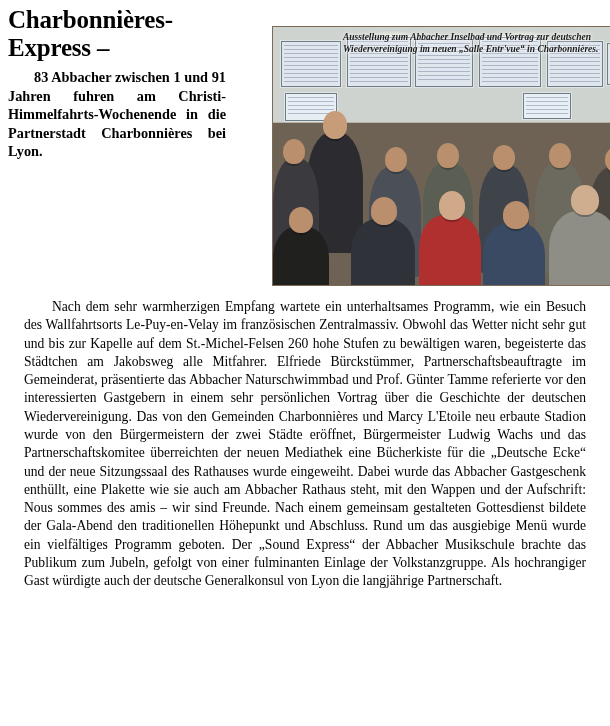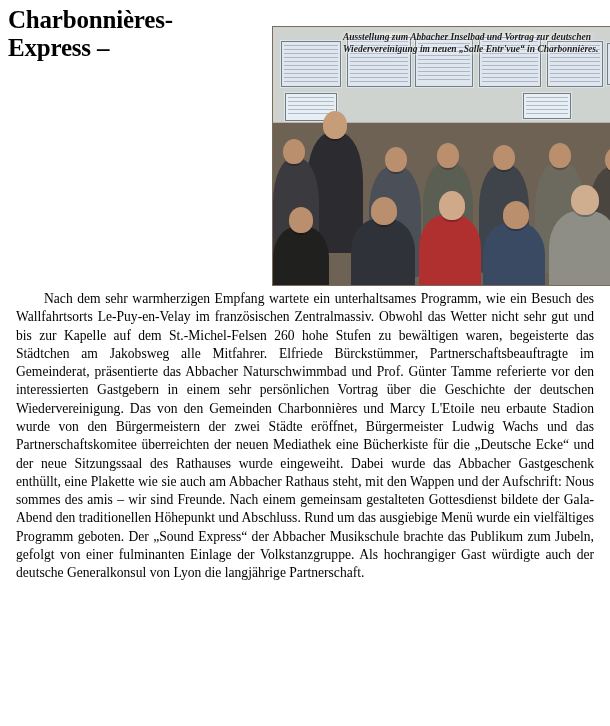--- a/index.html
+++ b/index.html
@@ -121,34 +121,35 @@
     position: absolute;
     left: 8px;
     right: 8px;
     top: 282px;
     font-size: 13.6px;
     line-height: 1.345;
     text-align: justify;
     text-align-last: left;
   }
   .body-text p {
-    margin: 8px;
+    margin: 16px;
     text-indent: 28px;
   }
 </style>
 </head>
 <body>
 
 <div class="page">
 
   <h1 class="headline">
     <span class="l l1">Charbonnières-</span>
     <span class="l l2">Express –</span>
   </h1>
 
+  <p class="intro"><span class="lead-indent"></span><span>83 Abbacher zwischen 1 und 91 Jahren fuhren am Christi-Himmelfahrts-Wochenende in die Partnerstadt Charbonnières bei Lyon.</span></p>
 
   <figure class="photo-wrap">
     <div class="photo">
 
       <div class="poster" style="left:8px;  top:14px; width:58px; height:44px;"></div>
       <div class="poster" style="left:74px; top:10px; width:62px; height:48px;"></div>
       <div class="poster" style="left:142px;top:12px; width:56px; height:46px;"></div>
       <div class="poster" style="left:206px;top:10px; width:60px; height:48px;"></div>
       <div class="poster" style="left:274px;top:14px; width:54px; height:44px;"></div>
       <div class="poster" style="left:334px;top:16px; width:32px; height:40px;"></div>

